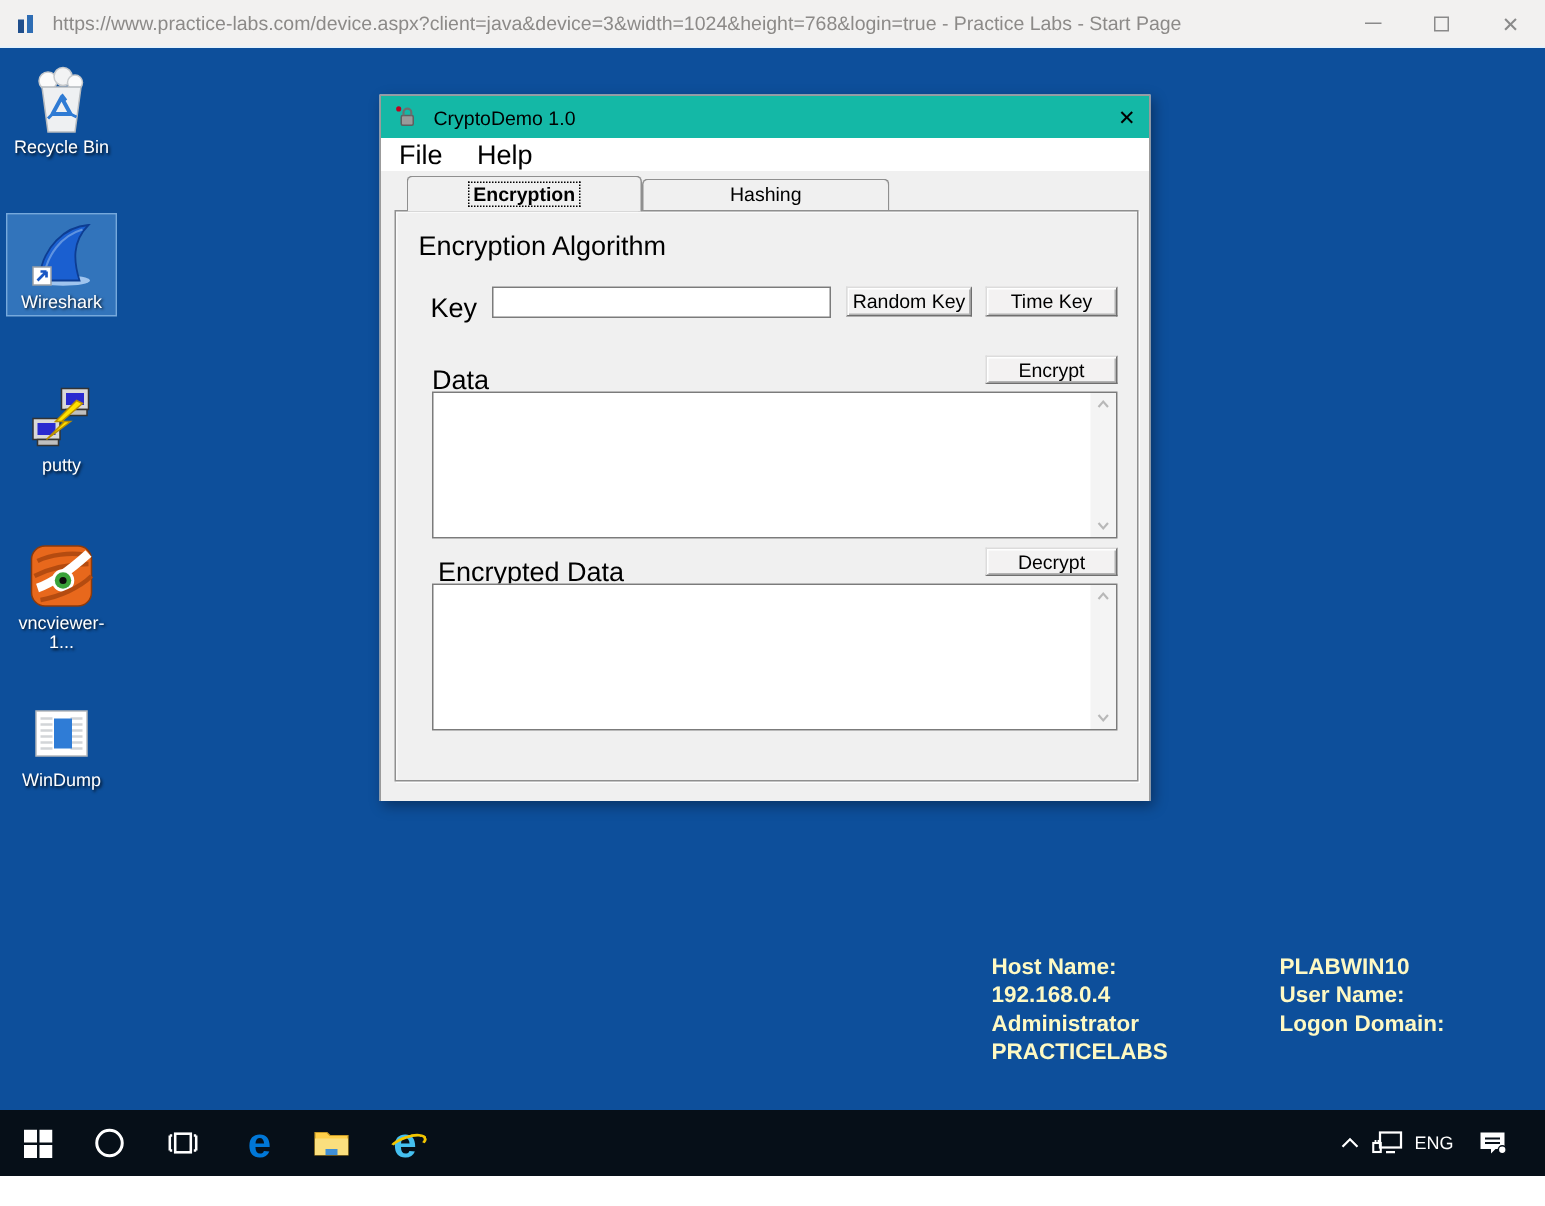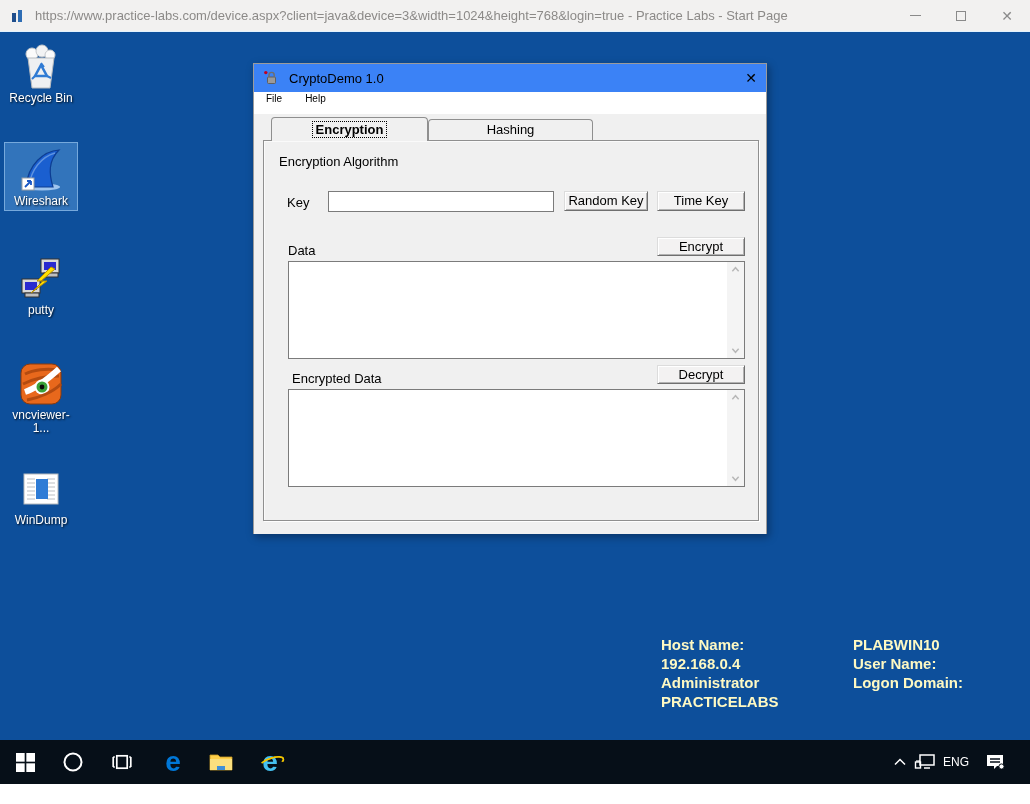--- a/index.html
+++ b/index.html
@@ -30,36 +30,36 @@
   .pos-vnc      { left:5px;  top:325px; }
   .pos-windump  { left:5px;  top:430px; }
 
   
   .host-info { position:absolute; left:661px; top:603px; display:grid; grid-template-columns:192px auto;
     color:#fef9c3; font-size:15px; font-weight:bold; line-height:19px; }
 
   
   .cw { position:absolute; left:253px; top:31px; width:514px; height:471px; background:#f0f0f0;
     border:1px solid #9b9b9b; box-shadow:2px 3px 8px rgba(0,0,10,.35); }
-  .cw-titlebar { height:28px; background:#3b82f6; display:flex; align-items:center; padding:0 9px; }
+  .cw-titlebar { height:28px; background:#14b8a6; display:flex; align-items:center; padding:0 9px; }
   .cw-title { margin-left:10px; font-size:13px; color:#000; }
   .cw-close { margin-left:auto; font-size:14px; color:#000; width:22px; text-align:right; cursor:default; }
   .cw-menubar { height:22px; background:#fff; display:flex; align-items:flex-start; padding-left:10px; gap:19px; }
-  .cw-menu-item { font-size:10px; color:#000; padding:1px 2px; cursor:default; }
+  .cw-menu-item { font-size:18px; color:#000; padding:1px 2px; cursor:default; }
   .cw-body { position:relative; width:100%; height:420px; background:#f0f0f0;padding-left:20px; }
 
   .tab { position:absolute; border:1px solid #8f8f8f; border-bottom:none; border-radius:4px 4px 0 0;
     background:#f0f0f0; font-size:13px; text-align:center; cursor:default; }
   .tab-encryption { left:17px; top:3px; width:157px; height:24px; line-height:23px; font-weight:bold; z-index:3; }
   .tab-encryption .tab-lbl { outline:1px dotted #000; padding:0 3px; }
   .tab-hashing { left:174px; top:5px; width:165px; height:21px; line-height:20px; z-index:1;text-align:center; }
 
   .panel { position:absolute; left:9px; top:26px; width:496px; height:381px; background:#f0f0f0;
     border:1px solid #8f8f8f; box-shadow:1px 1px 0 rgba(255,255,255,.9), inset 1px 1px 0 #fafafa; z-index:2; }
-  .plabel { position:absolute; font-size:13px; color:#000; white-space:nowrap; }
+  .plabel { position:absolute; font-size:18px; color:#000; white-space:nowrap; }
   .lbl-algo { left:15px; top:13px; }
   .lbl-key  { left:23px; top:54px; }
   .lbl-data { left:24px; top:102px; }
   .lbl-enc  { left:28px; top:230px; }
 
   .combo { position:absolute; left:143px; top:10px; width:336px; height:22px; background:#fff;
     border:1px solid #767676; display:flex; align-items:center; cursor:default; }
   .combo-value { flex:1; font-size:13px; padding-left:5px; white-space:nowrap; overflow:hidden; }
   .combo-btn { width:18px; height:100%; background:#e4e4e4; border-left:1px solid #9a9a9a;
     display:flex; align-items:center; justify-content:center;

